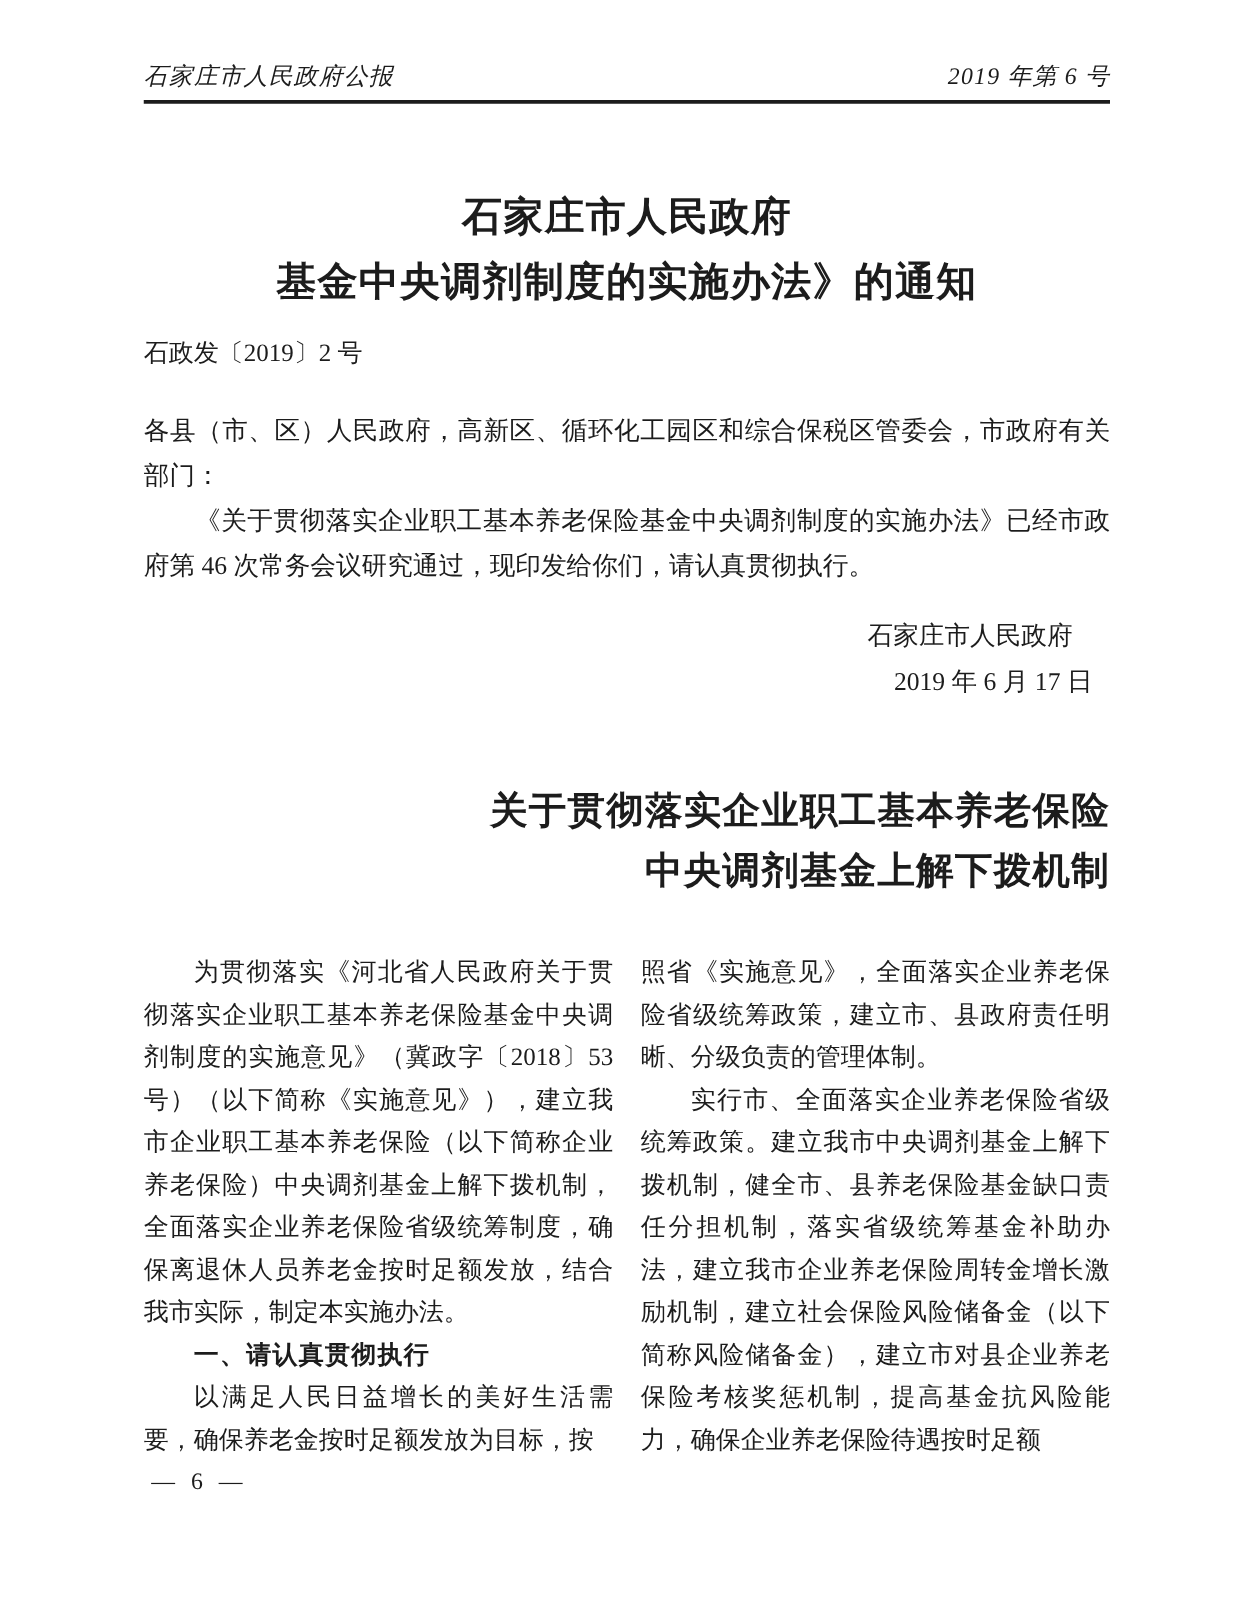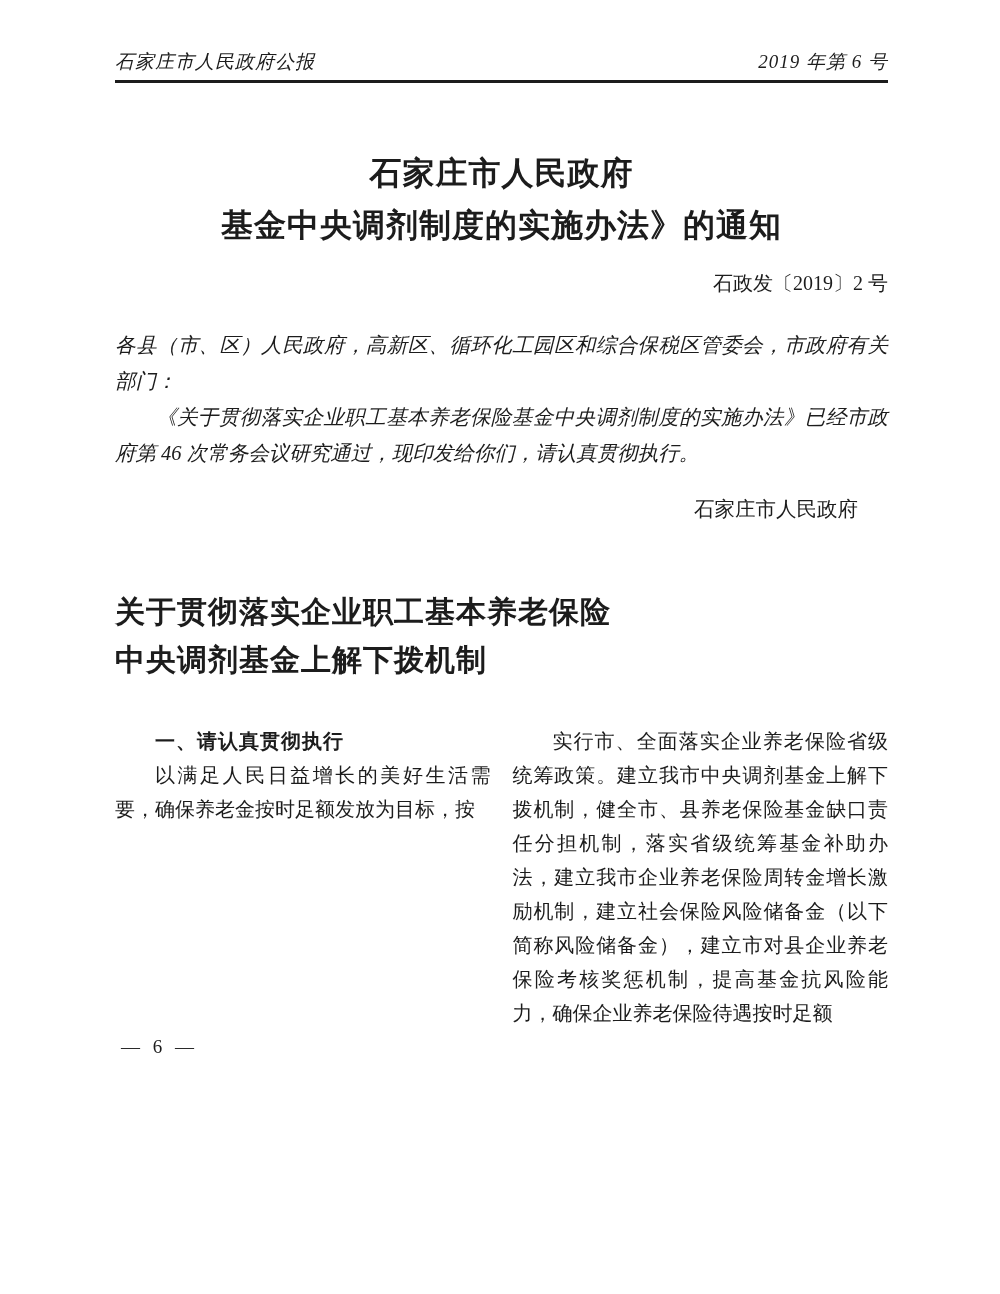--- a/index.html
+++ b/index.html
@@ -42,48 +42,47 @@
     text-align: center;
     font-size: 32px;
     font-weight: 700;
     line-height: 52px;
     letter-spacing: 1px;
   }
   .notice-title span { display: block; }
   
   .doc-number {
     margin-top: 18px;
-    text-align: right;
+    text-align: left;
     font-size: 20px;
     line-height: 28px;
   }
   
   .notice-body {
     margin-top: 30px;
     font-size: 20.5px;
     line-height: 36px;
     text-align: justify;
-    font-style: italic;
   }
   .notice-body p { margin: 0; }
   .indent { text-indent: 2em; }
   .no-indent { text-indent: 0; }
   
   .signature {
     margin-top: 20px;
     font-size: 20.5px;
     line-height: 37px;
     text-align: right;
   }
   .signature .signer { padding-right: 30px; }
   .signature .sign-date { padding-right: 14px; }
   
   .measures-title {
     margin: 60px 0 0 0;
-    text-align: left;
+    text-align: right;
     font-size: 30px;
     font-weight: 700;
     line-height: 48px;
     letter-spacing: 1px;
   }
   .measures-title span { display: block; }
   
   .columns {
     margin-top: 40px;
     display: flex;
@@ -124,32 +123,35 @@
 
   <div class="doc-number">石政发〔2019〕2 号</div>
 
   <div class="notice-body">
     <p class="no-indent">各县（市、区）人民政府，高新区、循环化工园区和综合保税区管委会，市政府有关部门：</p>
     <p class="indent">《关于贯彻落实企业职工基本养老保险基金中央调剂制度的实施办法》已经市政府第 46 次常务会议研究通过，现印发给你们，请认真贯彻执行。</p>
   </div>
 
   <div class="signature">
     <div class="signer">石家庄市人民政府</div>
+    <div class="sign-date">2019 年 6 月 17 日</div>
   </div>
 
   <h2 class="measures-title">
     <span>关于贯彻落实企业职工基本养老保险</span>
     <span>中央调剂基金上解下拨机制</span>
   </h2>
 
   <div class="columns">
     <div class="col">
+      <p class="indent">为贯彻落实《河北省人民政府关于贯彻落实企业职工基本养老保险基金中央调剂制度的实施意见》（冀政字〔2018〕53 号）（以下简称《实施意见》），建立我市企业职工基本养老保险（以下简称企业养老保险）中央调剂基金上解下拨机制，全面落实企业养老保险省级统筹制度，确保离退休人员养老金按时足额发放，结合我市实际，制定本实施办法。</p>
       <p class="indent section-heading">一、请认真贯彻执行</p>
       <p class="indent">以满足人民日益增长的美好生活需要，确保养老金按时足额发放为目标，按</p>
     </div>
     <div class="col">
+      <p class="no-indent">照省《实施意见》，全面落实企业养老保险省级统筹政策，建立市、县政府责任明晰、分级负责的管理体制。</p>
       <p class="indent">实行市、全面落实企业养老保险省级统筹政策。建立我市中央调剂基金上解下拨机制，健全市、县养老保险基金缺口责任分担机制，落实省级统筹基金补助办法，建立我市企业养老保险周转金增长激励机制，建立社会保险风险储备金（以下简称风险储备金），建立市对县企业养老保险考核奖惩机制，提高基金抗风险能力，确保企业养老保险待遇按时足额</p>
     </div>
   </div>
 
   <div class="page-number">— 6 —</div>
 
 </div>
 
 </body></html>

